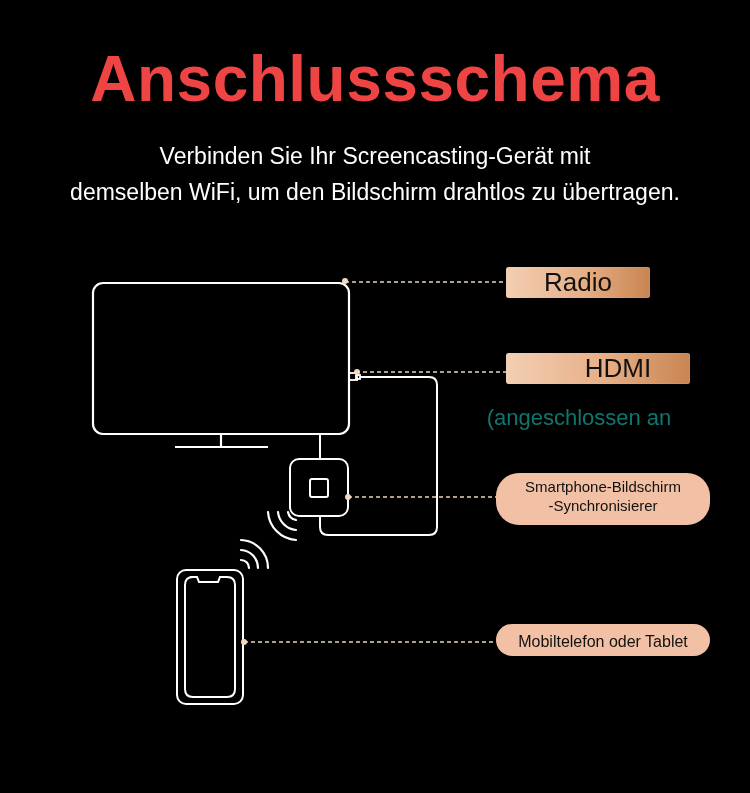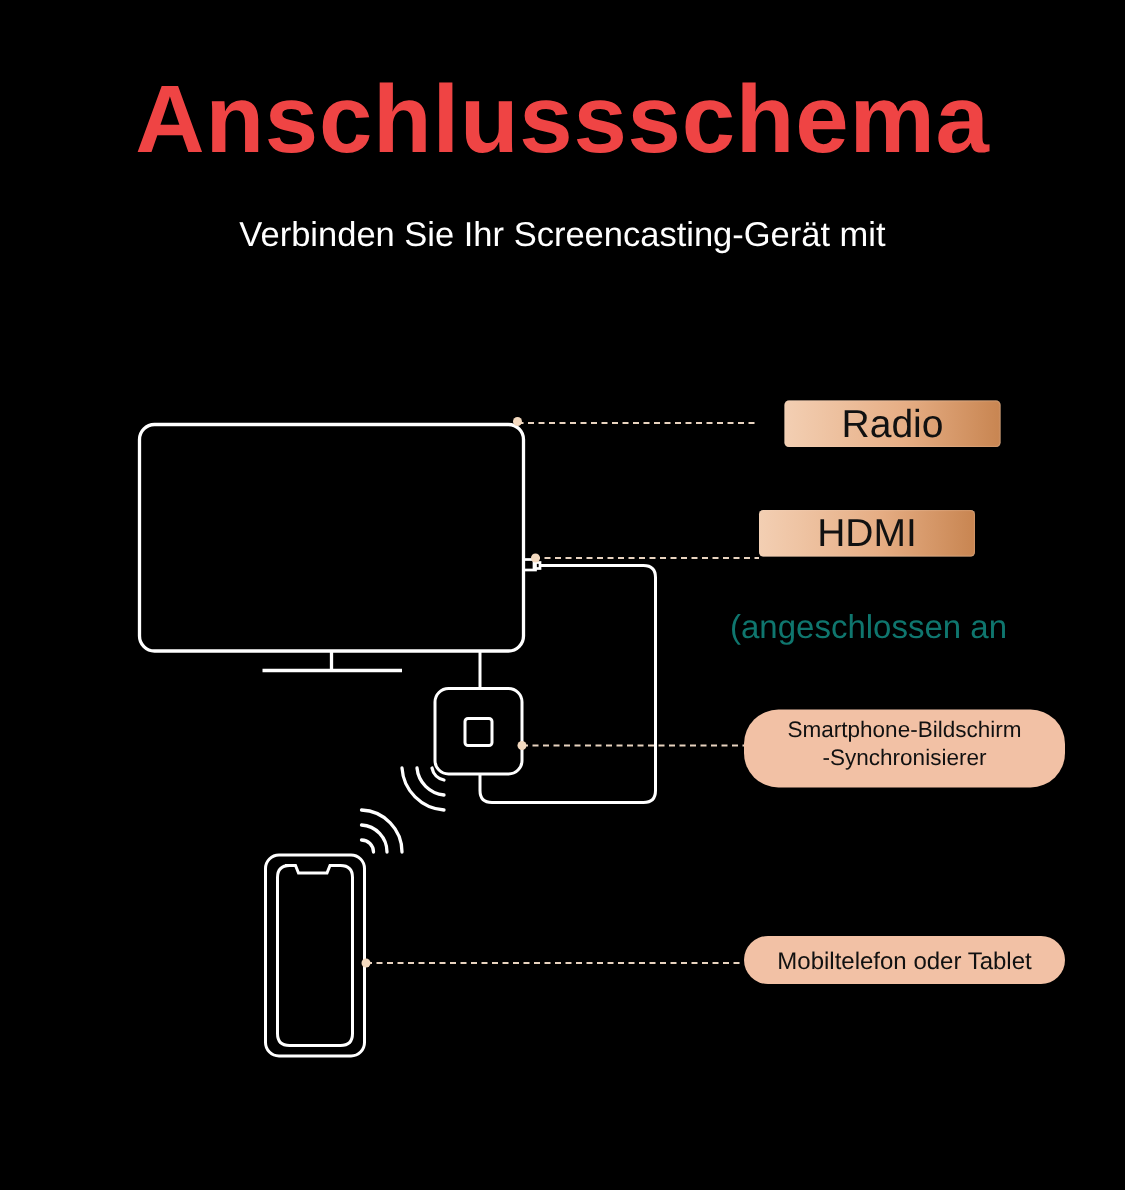--- a/index.html
+++ b/index.html
@@ -31,20 +31,21 @@
       position: absolute; left: 466px; top: 402px; width: 226px;
       text-align: center; font-size: 22px; line-height: 32px; color: #0f766e;
     }
   </style>
 </head>
 <body>
 
 <div class="title">Anschlussschema</div>
 <div class="subtitle">
   <div>Verbinden Sie Ihr Screencasting-Gerät mit</div>
+  <div>demselben WiFi, um den Bildschirm drahtlos zu übertragen.</div>
 </div>
 
 <svg class="diagram" width="750" height="793" viewBox="0 0 750 793">
 
   <g fill="none" stroke="#fff" stroke-width="2.2">
     <rect x="93" y="283" width="256" height="151" rx="10" ry="10"></rect>
     <line x1="221" y1="434" x2="221" y2="447"></line>
     <line x1="175" y1="447" x2="268" y2="447"></line>
   </g>
 
@@ -85,22 +86,22 @@
     <line x1="244" y1="642" x2="496" y2="642"></line>
   </g>
   <g fill="#f3d9bf">
     <circle cx="345" cy="281" r="3"></circle>
     <circle cx="357" cy="372" r="3"></circle>
     <circle cx="348" cy="497" r="3"></circle>
     <circle cx="244" cy="642" r="3"></circle>
   </g>
 </svg>
 
-<div class="tag" style="left:506px; top:267px; width:144px;margin-left:17px;">Radio</div>
-<div class="tag" style="left:506px; top:340px; width:144px;">HDMI</div>
+<div class="tag" style="left:506px; top:267px; width:144px;">Radio</div>
+<div class="tag" style="left:506px; top:353px; width:144px;padding-left:40px;">HDMI</div>
 
 <div class="note">
   <div>(angeschlossen an</div>
 </div>
 
 <div class="pill" style="left:496px; top:473px; width:214px; height:52px; line-height:19px; padding-top:4px; box-sizing:border-box; border-radius:23px;">
   <div>Smartphone-Bildschirm</div>
   <div>-Synchronisierer</div>
 </div>
 

